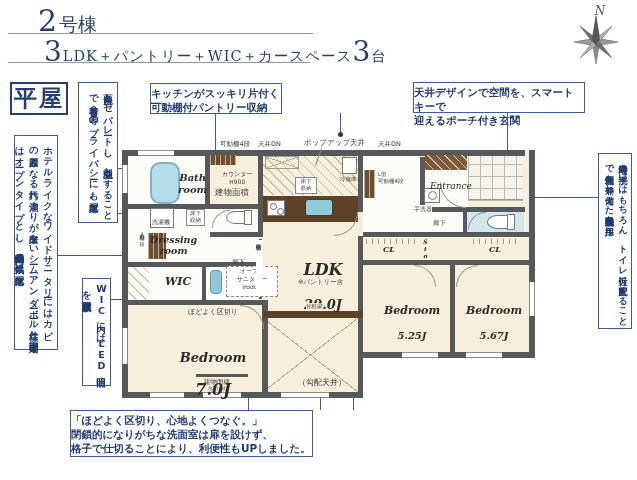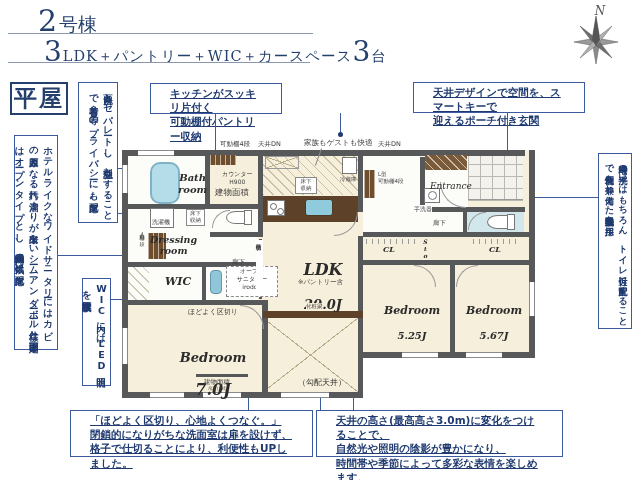--- a/index.html
+++ b/index.html
@@ -4,21 +4,21 @@
 <style>
   html,body{margin:0;padding:0;background:#fff;}
   #page{position:relative;width:637px;height:480px;background:#fff;overflow:hidden;
         font-family:"DejaVu Sans","Liberation Sans",sans-serif;}
   .abs{position:absolute;}
   .serif{font-family:"DejaVu Serif","Liberation Serif",serif;}
   .navy{color:#26406e;}
   .rule{position:absolute;height:1px;background:#8b97ad;}
   
   .co{position:absolute;background:#fff;border:1.5px solid #3c5b9e;color:#1f3a70;font-weight:bold;box-sizing:border-box;}
-  .co-h{font-size:10.5px;line-height:1.35;padding:2px 19px;white-space:pre-line;text-decoration:underline;}
+  .co-h{font-size:10.5px;line-height:1.35;padding:2px 0;white-space:pre-line;}
   .co-v{writing-mode:vertical-rl;text-orientation:upright;font-size:9.5px;line-height:1.5;padding:4px 2px;}
   
   .cl{position:absolute;background:#3c5b9e;}
   .dot{position:absolute;width:5px;height:5px;border-radius:50%;background:#1f3a70;}
   
   .wall{position:absolute;background:#57585a;}
   .floor{position:absolute;}
   .cream{background:#f6efdb;}
   .white{background:#fcfcf9;}
   .lbl{position:absolute;color:#3c3c3c;}
@@ -77,23 +77,20 @@
   <div class="co co-v" style="left:14px;top:135px;width:44px;height:215px;">ホテルライクなワイドサニタリーにはカビの原因となる汚れ溜まりが出来ないシームアンダーボール仕様と固定下棚はオープンタイプとし、沖縄県内の気候に配慮。</div>
   <div class="co co-v" style="left:82px;top:278px;width:29px;height:108px;">WIC内にはLED照明を標準設置</div>
   <div class="co co-h" style="left:150px;top:83px;width:132px;height:31px;">キッチンがスッキリ片付く
 可動棚付パントリー収納</div>
   <div class="co co-h" style="left:413px;top:82px;width:172px;height:31px;">天井デザインで空間を、スマートキーで
 迎えるポーチ付き玄関</div>
   <div class="co co-v" style="left:598px;top:153px;width:34px;height:176px;font-size:9px;">帰宅時の手洗いはもちろん、トイレ付近に配置することで利便性も兼ね備えた独立型手洗器を採用</div>
   <div class="co co-h" style="left:70px;top:410px;width:243px;height:47px;">「ほどよく区切り、心地よくつなぐ。」
 閉鎖的になりがちな洗面室は扉を設けず、
 格子で仕切ることにより、利便性もUPしました。</div>
-  <div class="co co-h" style="left:316px;top:410px;width:247px;height:47px;">天井の高さ(最高高さ3.0m)に変化をつけることで、
-自然光や照明の陰影が豊かになり、
-時間帯や季節によって多彩な表情を楽しめます。</div>
 
   <div class="cl" style="left:118px;top:168px;width:36px;height:1px;"></div>
   <div class="dot" style="left:151px;top:166px;"></div>
   <div class="cl" style="left:118px;top:213px;width:64px;height:1px;"></div>
   <div class="dot" style="left:179px;top:211px;"></div>
   <div class="cl" style="left:57px;top:255px;width:99px;height:1px;"></div>
   <div class="dot" style="left:153px;top:253px;"></div>
   <div class="cl" style="left:110px;top:299px;width:54px;height:1px;"></div>
   <div class="dot" style="left:161px;top:297px;"></div>
   <div class="cl" style="left:215px;top:113px;width:1px;height:57px;"></div>
@@ -201,21 +198,21 @@
   <div class="arc" style="left:440px;top:182px;width:26px;height:26px;border-left-width:1px;border-bottom-width:1px;border-radius:0 0 0 100%;"></div>
   <div class="arc" style="left:334px;top:212px;width:24px;height:24px;border-right-width:1px;border-bottom-width:1px;border-radius:0 0 100% 0;"></div>
   <div class="arc" style="left:414px;top:265px;width:22px;height:22px;border-right-width:1px;border-top-width:1px;border-radius:0 100% 0 0;"></div>
   <div class="arc" style="left:456px;top:265px;width:22px;height:22px;border-left-width:1px;border-top-width:1px;border-radius:100% 0 0 0;"></div>
   <div class="arc" style="left:240px;top:305px;width:24px;height:24px;border-right-width:1px;border-top-width:1px;border-radius:0 100% 0 0;"></div>
   <div class="arc" style="left:212px;top:210px;width:18px;height:18px;border-left-width:1px;border-top-width:1px;border-radius:100% 0 0 0;"></div>
   <div class="arc" style="left:468px;top:212px;width:18px;height:18px;border-left-width:1px;border-top-width:1px;border-radius:100% 0 0 0;"></div>
 
   <div class="lbl" style="left:220px;top:140px;font-size:6.5px;">可動棚4段</div>
   <div class="lbl" style="left:258px;top:140px;font-size:6.5px;">天井DN</div>
-  <div class="lbl" style="left:304px;top:138px;font-size:7.5px;">家族もゲストも快適</div>
+  <div class="lbl" style="left:304px;top:138px;font-size:7.5px;">ポップアップ天井</div>
   <div class="lbl" style="left:378px;top:140px;font-size:6.5px;">天井DN</div>
   <div class="abs" style="left:318px;top:148px;width:1px;height:18px;background:#888;transform:rotate(20deg);"></div>
 
   <div class="room-name" style="left:178px;top:172px;font-size:10px;">Bath
 room</div>
   <div class="lbl ml" style="left:222px;top:170px;font-size:6px;line-height:1.25;text-align:center;">カウンター
 H900</div>
   <div class="lbl" style="left:215px;top:187px;font-size:8.5px;">建物面積</div>
   <div class="lbl" style="left:152px;top:218px;font-size:6px;">洗濯機</div>
   <div class="room-name" style="left:150px;top:235px;font-size:9.5px;">Dressing

